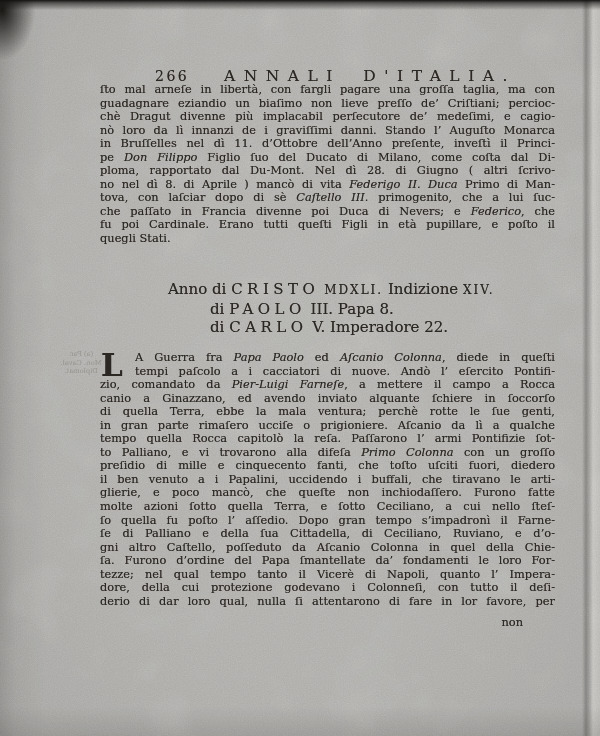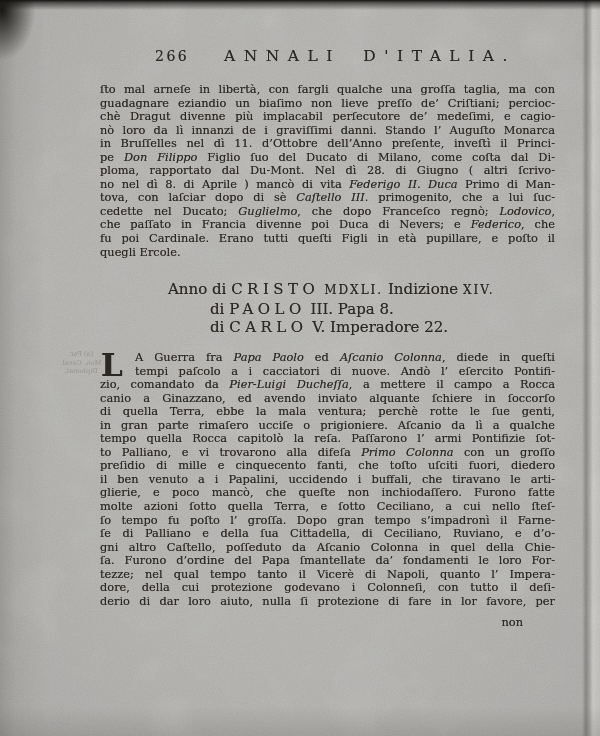--- a/index.html
+++ b/index.html
@@ -62,65 +62,64 @@
     <rect width="600" height="736" filter="url(#mottle)" opacity="0.07"></rect>
     <rect width="600" height="736" filter="url(#grain)" opacity="0.10"></rect>
   </svg>
 
   <div class="ghost">
       <div class="tline">(a) Par.</div>
       <div class="tline">Mon. Caval.</div>
       <div class="tline">Diplomat.</div>
     </div>
 
-  <div class="col rhead ink" style="position:absolute;">
+  <div class="col rhead ink" style="position:absolute;margin-top:20px;">
     <span class="pageno">266</span>
     <span class="rtitle">ANNALI D'ITALIA.</span>
   </div>
 
   <div class="col body-text ink p1">
-      <div class="tline">ſto mal arneſe in libertà, con fargli qualche una groſſa taglia, ma con</div>
+      <div class="tline">ſto mal arneſe in libertà, con fargli pagare una groſſa taglia, ma con</div>
       <div class="tline">guadagnare eziandio un biaſimo non lieve preſſo de’ Criſtiani; percioc-</div>
       <div class="tline">chè Dragut divenne più implacabil perſecutore de’ medeſimi, e cagio-</div>
       <div class="tline">nò loro da lì innanzi de i graviſſimi danni. Stando l’ Auguſto Monarca</div>
       <div class="tline">in Bruſſelles nel dì 11. d’Ottobre dell’Anno preſente, inveſtì il Princi-</div>
       <div class="tline">pe <i>Don Filippo</i> Figlio ſuo del Ducato di Milano, come coſta dal Di-</div>
       <div class="tline">ploma, rapportato dal Du-Mont. Nel dì 28. di Giugno ( altri ſcrivo-</div>
       <div class="tline">no nel dì 8. di Aprile ) mancò di vita <i>Federigo II. Duca</i> Primo di Man-</div>
       <div class="tline">tova, con laſciar dopo di sè <i>Caſtello III.</i> primogenito, che a lui ſuc-</div>
-      <div class="tline">cedette nel Ducato; <i>Guglielmo</i>, che dopo Franceſco regnò; <i>Lodovico</i>,</div>
       <div class="tline">che paſſato in Francia divenne poi Duca di Nevers; e <i>Federico</i>, che</div>
       <div class="tline">fu poi Cardinale. Erano tutti queſti Figli in età pupillare, e poſto il</div>
-      <div class="tline noju">quegli Ercole.</div>
+      <div class="tline noju">quegli Stati.</div>
     </div>
 
   <div class="col heading ink">
     <div class="hline1">Anno di <span class="sp">CRISTO</span> <span class="sc">MDXLI.</span> Indizione <span class="sc">XIV.</span></div>
     <div class="hline2">di <span class="sp">PAOLO</span> III. Papa 8.</div>
     <div class="hline3">di <span class="sp">CARLO</span> V. Imperadore 22.</div>
   </div>
 
   <div class="col body-text ink p2">
     <span class="dropcap">L</span>
   <div class="tline ind">A Guerra fra <i>Papa Paolo</i> ed <i>Aſcanio Colonna</i>, diede in queſti</div>
       <div class="tline ind">tempi paſcolo a i cacciatori di nuove. Andò l’ eſercito Pontifi-</div>
-      <div class="tline">zio, comandato da <i>Pier-Luigi Ducheſſa</i>, a mettere il campo a Rocca</div>
+      <div class="tline">zio, comandato da <i>Pier-Luigi Farneſe</i>, a mettere il campo a Rocca</div>
       <div class="tline">canio a Ginazzano, ed avendo inviato alquante ſchiere in ſoccorſo</div>
       <div class="tline">di quella Terra, ebbe la mala ventura; perchè rotte le ſue genti,</div>
       <div class="tline">in gran parte rimaſero ucciſe o prigioniere. Aſcanio da lì a qualche</div>
       <div class="tline">tempo quella Rocca capitolò la reſa. Paſſarono l’ armi Pontifizie ſot-</div>
       <div class="tline">to Palliano, e vi trovarono alla difeſa <i>Primo Colonna</i> con un groſſo</div>
       <div class="tline">preſidio di mille e cinquecento fanti, che toſto uſciti fuori, diedero</div>
       <div class="tline">il ben venuto a i Papalini, uccidendo i buffali, che tiravano le arti-</div>
       <div class="tline">glierie, e poco mancò, che queſte non inchiodaſſero. Furono fatte</div>
       <div class="tline">molte azioni ſotto quella Terra, e ſotto Ceciliano, a cui nello ſteſ-</div>
-      <div class="tline">ſo tempo fu poſto l’ groſſa. Dopo gran tempo s’impadronì il Farne-</div>
+      <div class="tline">ſo quella fu poſto l’ aſſedio. Dopo gran tempo s’impadronì il Farne-</div>
       <div class="tline">ſe di Palliano e della ſua Cittadella, di Ceciliano, Ruviano, e d’o-</div>
       <div class="tline">gni altro Caſtello, poſſeduto da Aſcanio Colonna in quel della Chie-</div>
       <div class="tline">ſa. Furono d’ordine del Papa ſmantellate da’ fondamenti le loro For-</div>
       <div class="tline">tezze; nel qual tempo tanto il Vicerè di Napoli, quanto l’ Impera-</div>
       <div class="tline">dore, della cui protezione godevano i Colonneſi, con tutto il deſi-</div>
-      <div class="tline">derio di dar loro aiuto, nulla ſi protezione di fare in lor favore, per</div>
+      <div class="tline">derio di dar loro qual, nulla ſi attentarono di fare in lor favore, per</div>
     </div>
 
   <div class="col catchword ink">non</div>
 
 </div>
 
 </body></html>

